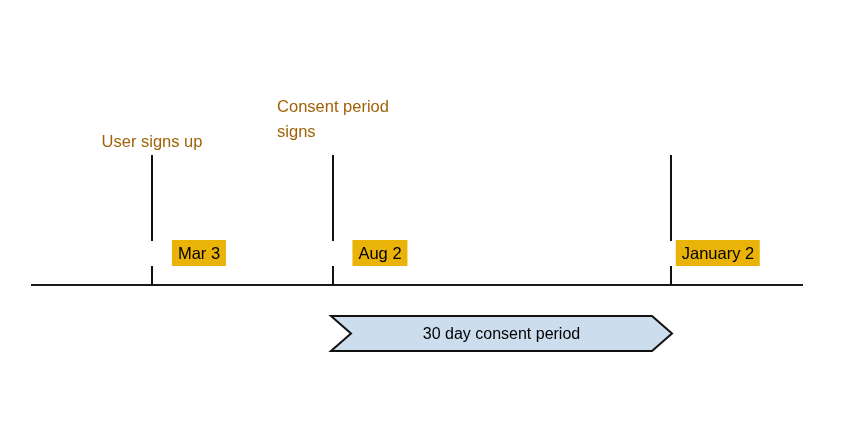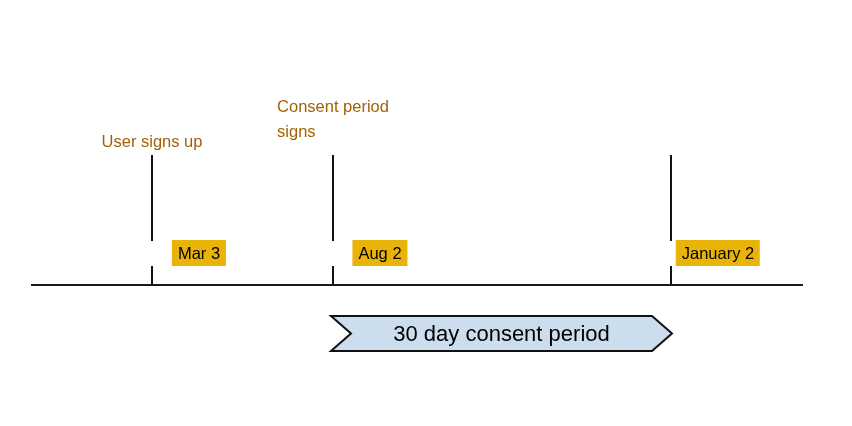--- a/index.html
+++ b/index.html
@@ -96,21 +96,21 @@
   }
   .period-banner-label {
     position: absolute;
     left: 0;
     top: 0;
     width: 341px;
     height: 35px;
     display: flex;
     align-items: center;
     justify-content: center;
-    font-size: 22px;
+    font-size: 16px;
     color: #000000;
     white-space: nowrap;
     pointer-events: none;
   }
 </style>
 </head>
 <body>
 
 <div id="canvas">
 

